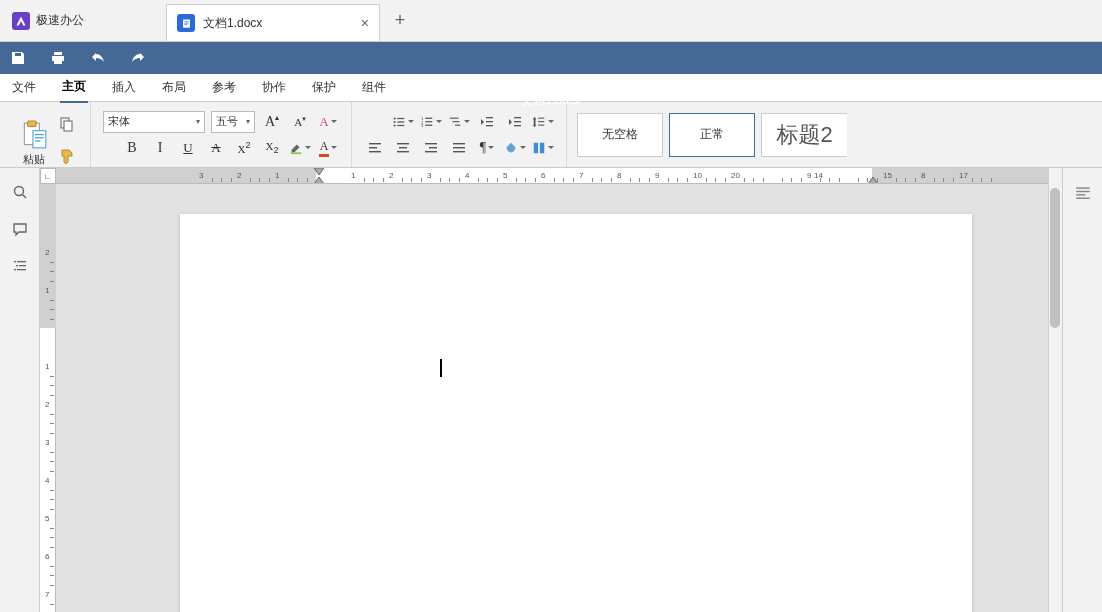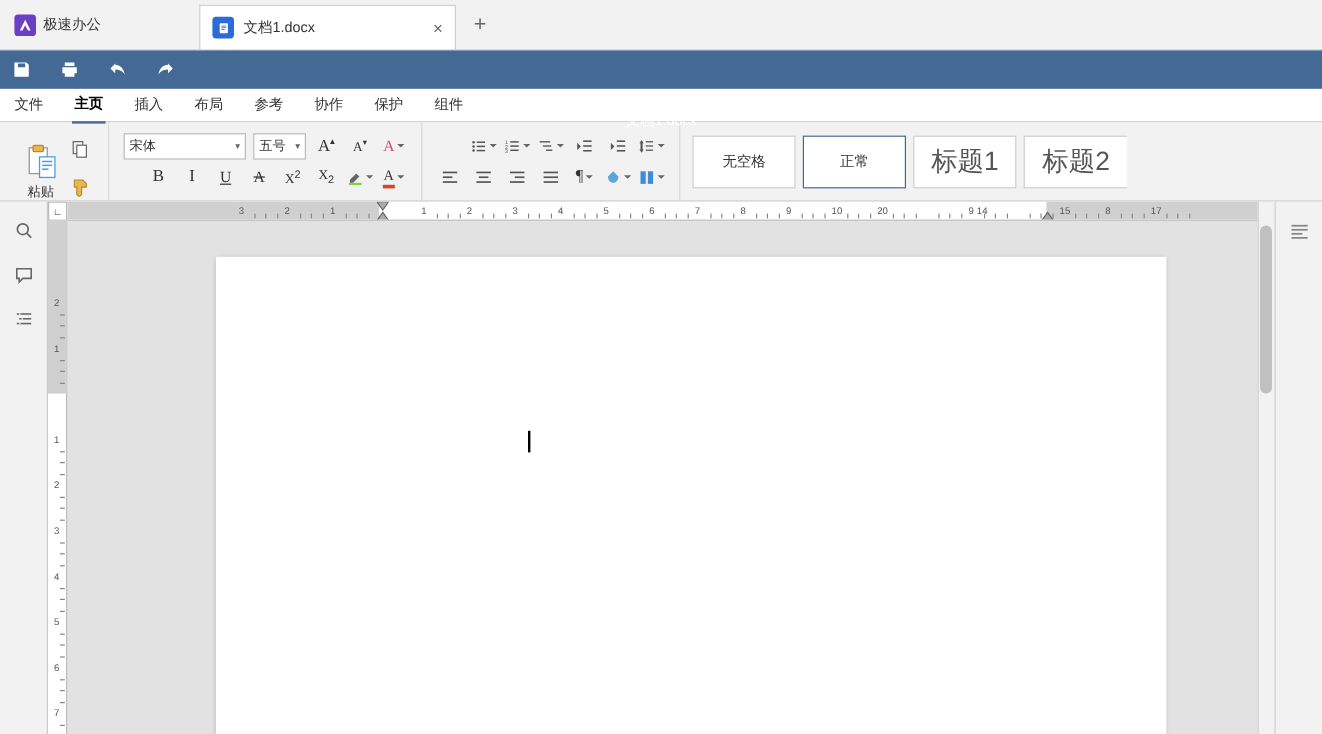--- a/index.html
+++ b/index.html
@@ -309,21 +309,20 @@
             <rect x="2" y="2" width="5" height="12" fill="#3f8dd6"></rect>
             <rect x="9" y="2" width="5" height="12" fill="#3f8dd6"></rect>
           </svg>
         </div>
     </div>
   </div>
 
   <div class="styles">
     <div class="stylecard">无空格</div>
     <div class="stylecard sel">正常</div>
-    <div class="stylecard big">标题1</div>
     <div class="stylecard big" style="border-right:none;">标题2</div>
   </div>
 </div>
 
 <div class="work">
   <div class="leftbar">
     <div class="lbtn"><svg viewBox="0 0 16 16">
           <circle cx="7" cy="7" r="4.5" fill="none" stroke="#666" stroke-width="1.4"></circle>
           <line x1="10.5" y1="10.5" x2="14" y2="14" stroke="#666" stroke-width="1.4"></line>
         </svg></div>

